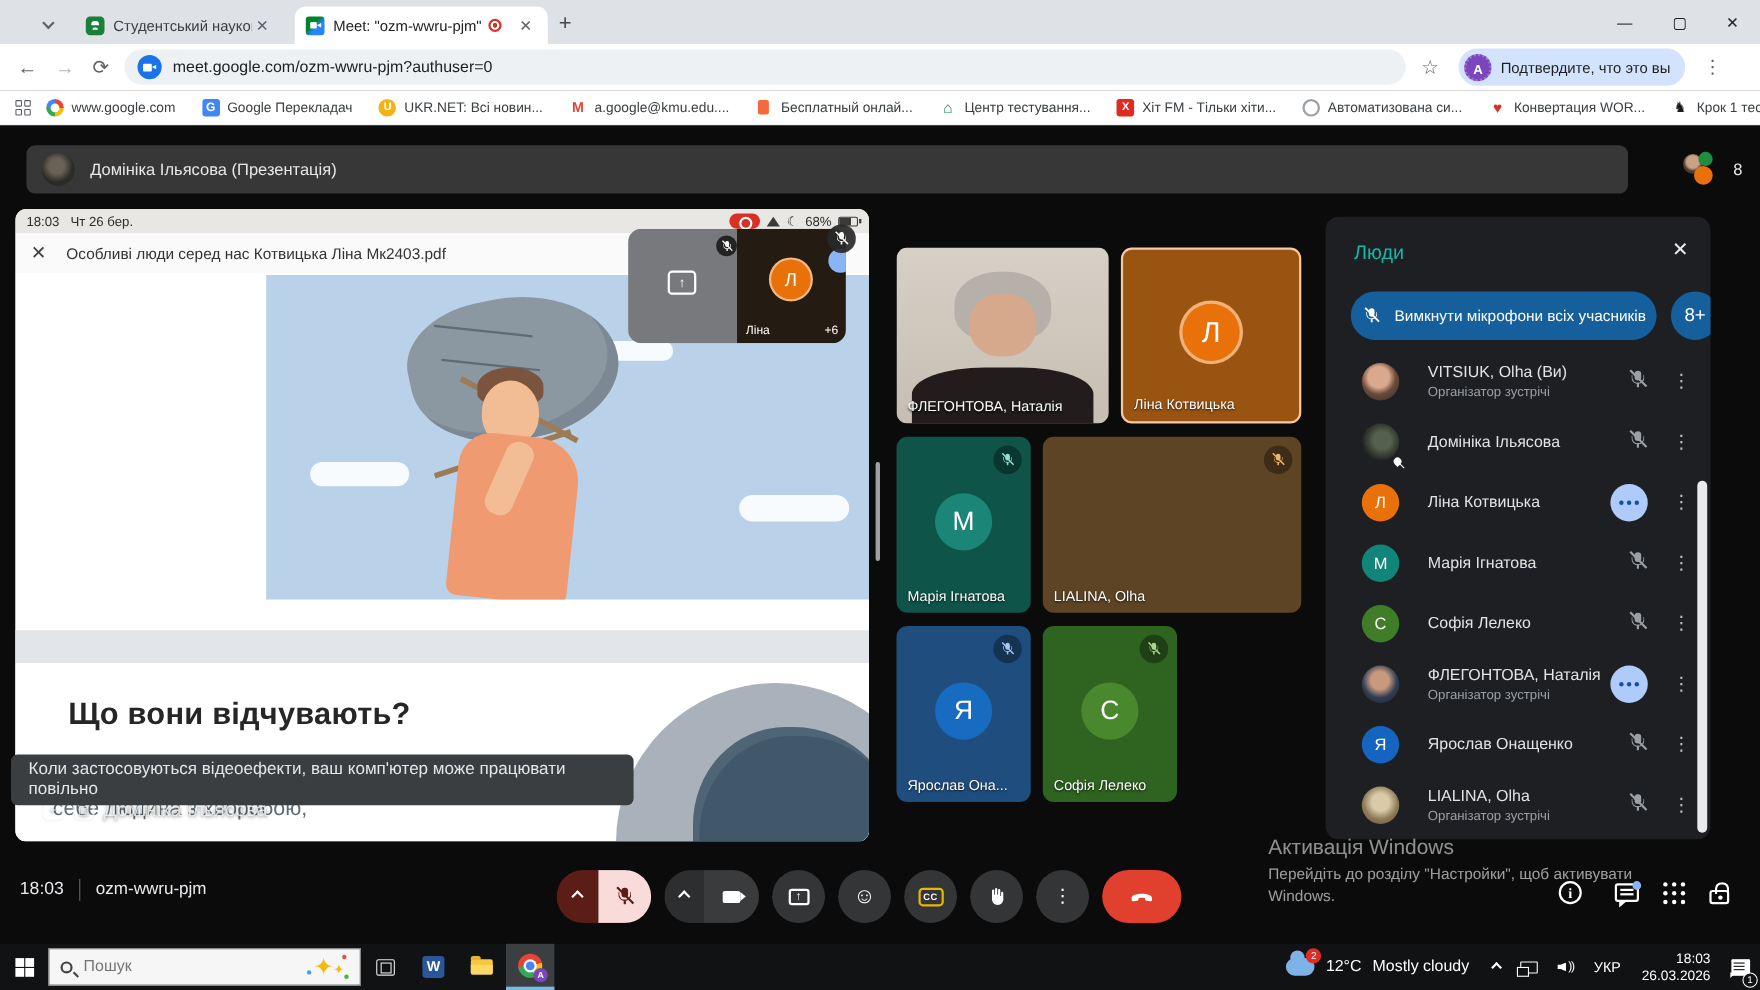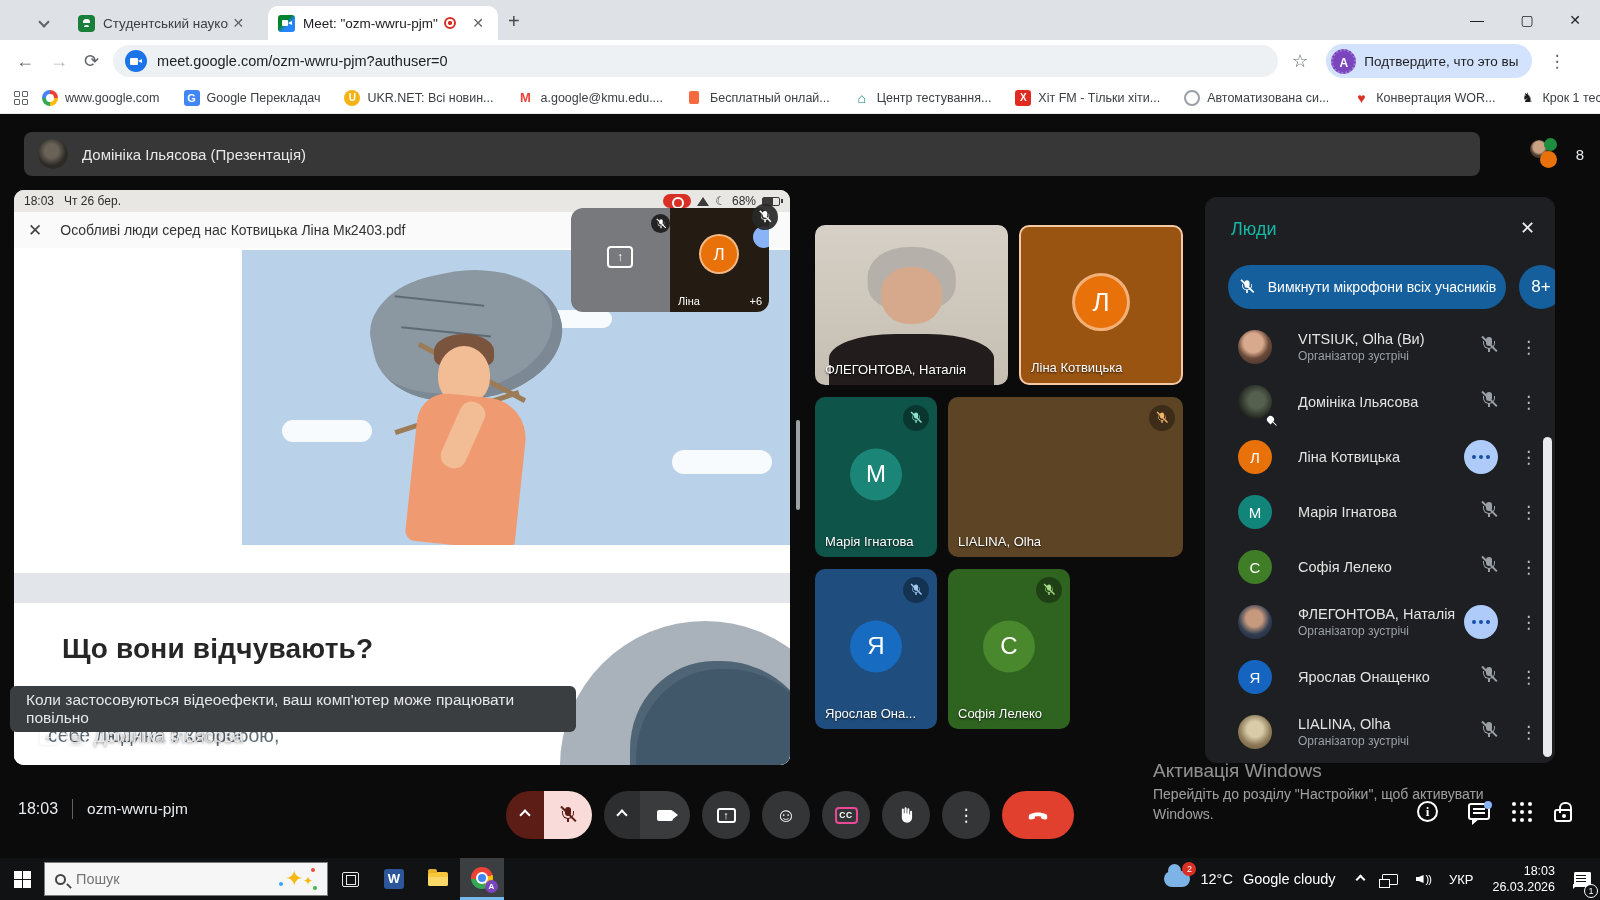--- a/index.html
+++ b/index.html
@@ -187,21 +187,21 @@
   .seg{display:flex;align-items:center;justify-content:center}
   #micbtn .seg1{width:38px;background:#5b1d16}
   #micbtn .seg2{width:48px;background:#f9dcda;color:#5b1d16}
   #cambtn .seg1{width:36px;background:#2c2e30}
   #cambtn .seg2{width:50px;background:#393b3d}
   .cbtn{width:48px;height:48px;border-radius:50%;background:#333537;display:flex;align-items:center;justify-content:center;color:#fff}
   #endcall{width:72px;height:48px;border-radius:26px;background:#e2402f;display:flex;align-items:center;justify-content:center}
   .camic{width:16px;height:11px;background:#fff;border-radius:2px;position:relative}
   .camic::after{content:"";position:absolute;right:-5px;top:1.5px;border-top:4px solid transparent;border-bottom:4px solid transparent;border-left:5px solid #fff}
   .presic{width:19px;height:15px;border:2px solid #fff;border-radius:3px;color:#fff;font-size:11px;font-weight:bold;text-align:center;line-height:11px}
-  .ccic{width:23px;height:17px;border:2px solid #ec4899;border-radius:4px;color:#fff;font-size:8.5px;font-weight:bold;text-align:center;line-height:13px;letter-spacing:.5px}
+  .ccic{width:23px;height:17px;border:2px solid #eab308;border-radius:4px;color:#fff;font-size:8.5px;font-weight:bold;text-align:center;line-height:13px;letter-spacing:.5px}
   #rightics{position:absolute;right:28px;top:36px;display:flex;align-items:center;gap:30px;z-index:6}
   .infoic{width:21px;height:21px;border:2px solid #fff;border-radius:50%;color:#fff;font-size:13px;text-align:center;line-height:17px;font-family:"Liberation Serif",serif;font-weight:bold}
   .chatic{position:relative;width:22px;height:17px;border:2px solid #fff;border-radius:3px}
   .chatic::before{content:"";position:absolute;left:3px;top:3px;width:12px;height:1.8px;background:#fff;box-shadow:0 4px 0 #fff}
   .chatic::after{content:"";position:absolute;left:2px;bottom:-7px;border-left:0 solid transparent;border-right:7px solid transparent;border-top:6px solid #fff}
   .chatdot{position:absolute;right:-4px;top:-4px;width:8px;height:8px;border-radius:50%;background:#8ab4f8}
   .gridic{width:4px;height:4px;border-radius:50%;background:#fff;box-shadow:8px 0 #fff,16px 0 #fff,0 8px #fff,8px 8px #fff,16px 8px #fff,0 16px #fff,8px 16px #fff,16px 16px #fff;margin:-8px 8px 8px -8px}
   .lockic{position:relative;width:18px;height:13px;border:2px solid #fff;border-radius:3px;margin-top:8px}
   .lockic::before{content:"";position:absolute;left:2.5px;top:-9px;width:9px;height:9px;border:2px solid #fff;border-bottom:none;border-radius:6px 6px 0 0}
   .lockic::after{content:"";position:absolute;left:5.5px;top:2.5px;width:4px;height:4px;border-radius:50%;background:#fff}
@@ -673,21 +673,21 @@
     <div class="tbic" id="chromeslot">
       <span class="chromelogo"></span>
       <span class="abadge">A</span>
     </div>
     <div id="tray">
       <div id="weather">
         <span class="cloudic">
             <span class="wbadge">2</span>
           </span>
         <span>12°C</span>
-        <span>Google cloudy</span>
+        <span>Mostly cloudy</span>
       </div>
       <span class="trayitem">
           <span class="chevup" style="border-color:#fff;width:7px;height:7px"></span>
         </span>
       <span class="trayitem">
           <span class="monic"></span>
         </span>
       <span class="trayitem">
           <span class="spkic"></span>
           <span class="spkwave">))</span>

